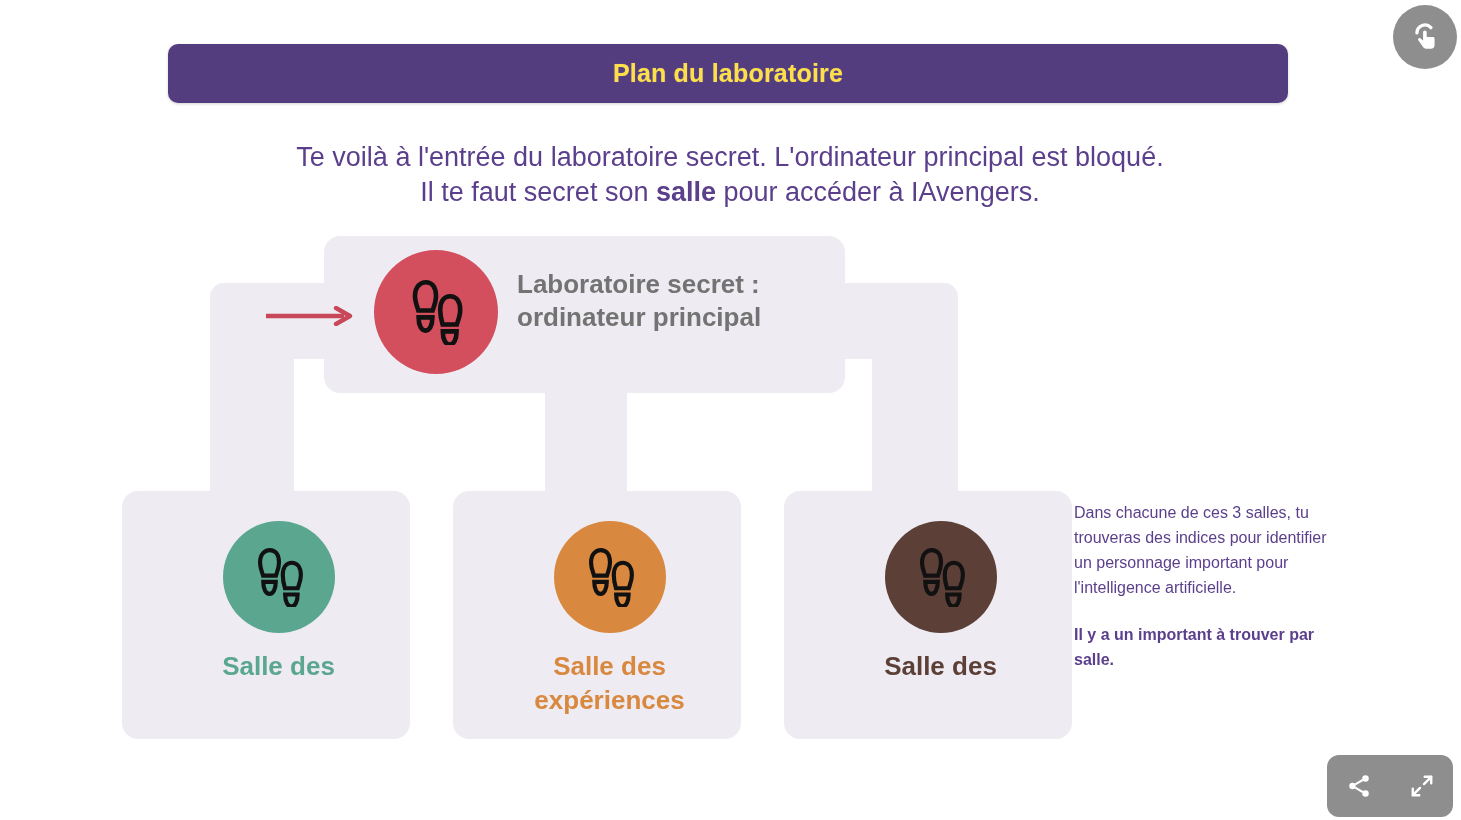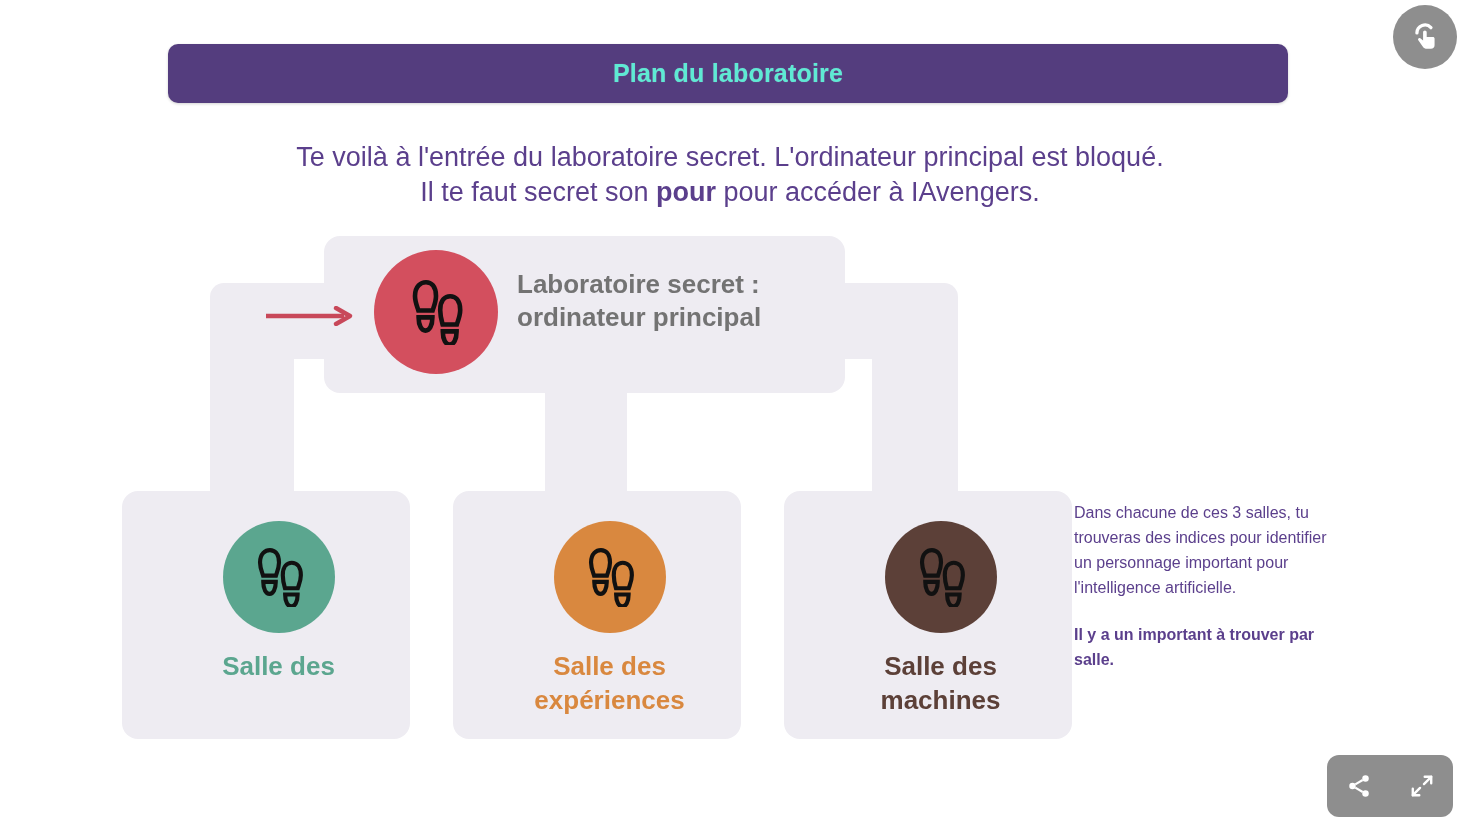--- a/index.html
+++ b/index.html
@@ -106,26 +106,26 @@
     cursor:default;
   }
   #bottom-bar .ctl{display:flex;align-items:center;justify-content:center;cursor:pointer;width:46px;height:46px;}
 </style>
 </head>
 <body>
 
 <div class="stage">
 
   <div class="title-bar" style="background: rgb(84, 61, 126);">
-    <span style="color: #5eead4;">Plan du laboratoire</span>
+    <span style="color: #fde047;">Plan du laboratoire</span>
   </div>
 
   <div class="intro" style="color: rgb(91, 63, 140);">
     <div>Te voilà à l'entrée du laboratoire secret. L'ordinateur principal est bloqué.</div>
-    <div><span>Il te faut secret son </span><b>pour</b><span> pour accéder à IAvengers.</span></div>
+    <div><span>Il te faut secret son </span><b>salle</b><span> pour accéder à IAvengers.</span></div>
   </div>
 
   <div class="conn" id="beam" style="background: rgb(238, 236, 242);"></div>
   <div class="conn" id="stem-left" style="background: rgb(238, 236, 242);"></div>
   <div class="conn" id="stem-mid" style="background: rgb(238, 236, 242);"></div>
   <div class="conn" id="stem-right" style="background: rgb(238, 236, 242);"></div>
 
   <div class="conn" id="node-box" style="background: rgb(238, 236, 242);">
     <div class="node-circle" style="background: rgb(211, 79, 94);">
       <svg width="62" height="66" viewBox="0 0 62 66">
@@ -187,21 +187,20 @@
         <g fill="none" stroke="#111111" stroke-width="4.6">
           <path d="M10 17 C10 7 16 3.2 21 3.2 C26 3.2 31 7 31 17 C31 23 28.6 28 27.6 31.5 L13.4 31.5 C12.4 28 10 23 10 17 Z"></path>
           <path d="M13.6 38.4 L27.4 38.4 C27.4 46.8 24.4 51.6 20.5 51.6 C16.6 51.6 13.6 46.8 13.6 38.4 Z"></path>
           <path d="M35.2 31 C35.2 21 40.2 17.2 45.2 17.2 C50.2 17.2 55.2 21 55.2 31 C55.2 37 52.8 42 51.8 45.5 L37.6 45.5 C36.6 42 35.2 37 35.2 31 Z"></path>
           <path d="M37.8 52.4 L51.6 52.4 C51.6 60.8 48.6 65.6 44.7 65.6 C40.8 65.6 37.8 60.8 37.8 52.4 Z"></path>
         </g>
       </svg>
     </div>
     <div class="room-label" style="color:#5C4038">
       <div>Salle des</div>
-      <div>machines</div>
     </div>
   </div>
 
   <div class="note" style="color: rgb(91, 63, 140);">
     <div class="p1">Dans chacune de ces 3 salles, tu trouveras des indices pour identifier un personnage important pour l'intelligence artificielle.</div>
     <div class="p2">Il y a un important à trouver par salle.</div>
   </div>
 
   <div id="help-btn" style="background: rgb(142, 142, 142);">
     <svg width="34" height="34" viewBox="0 0 32 32">

